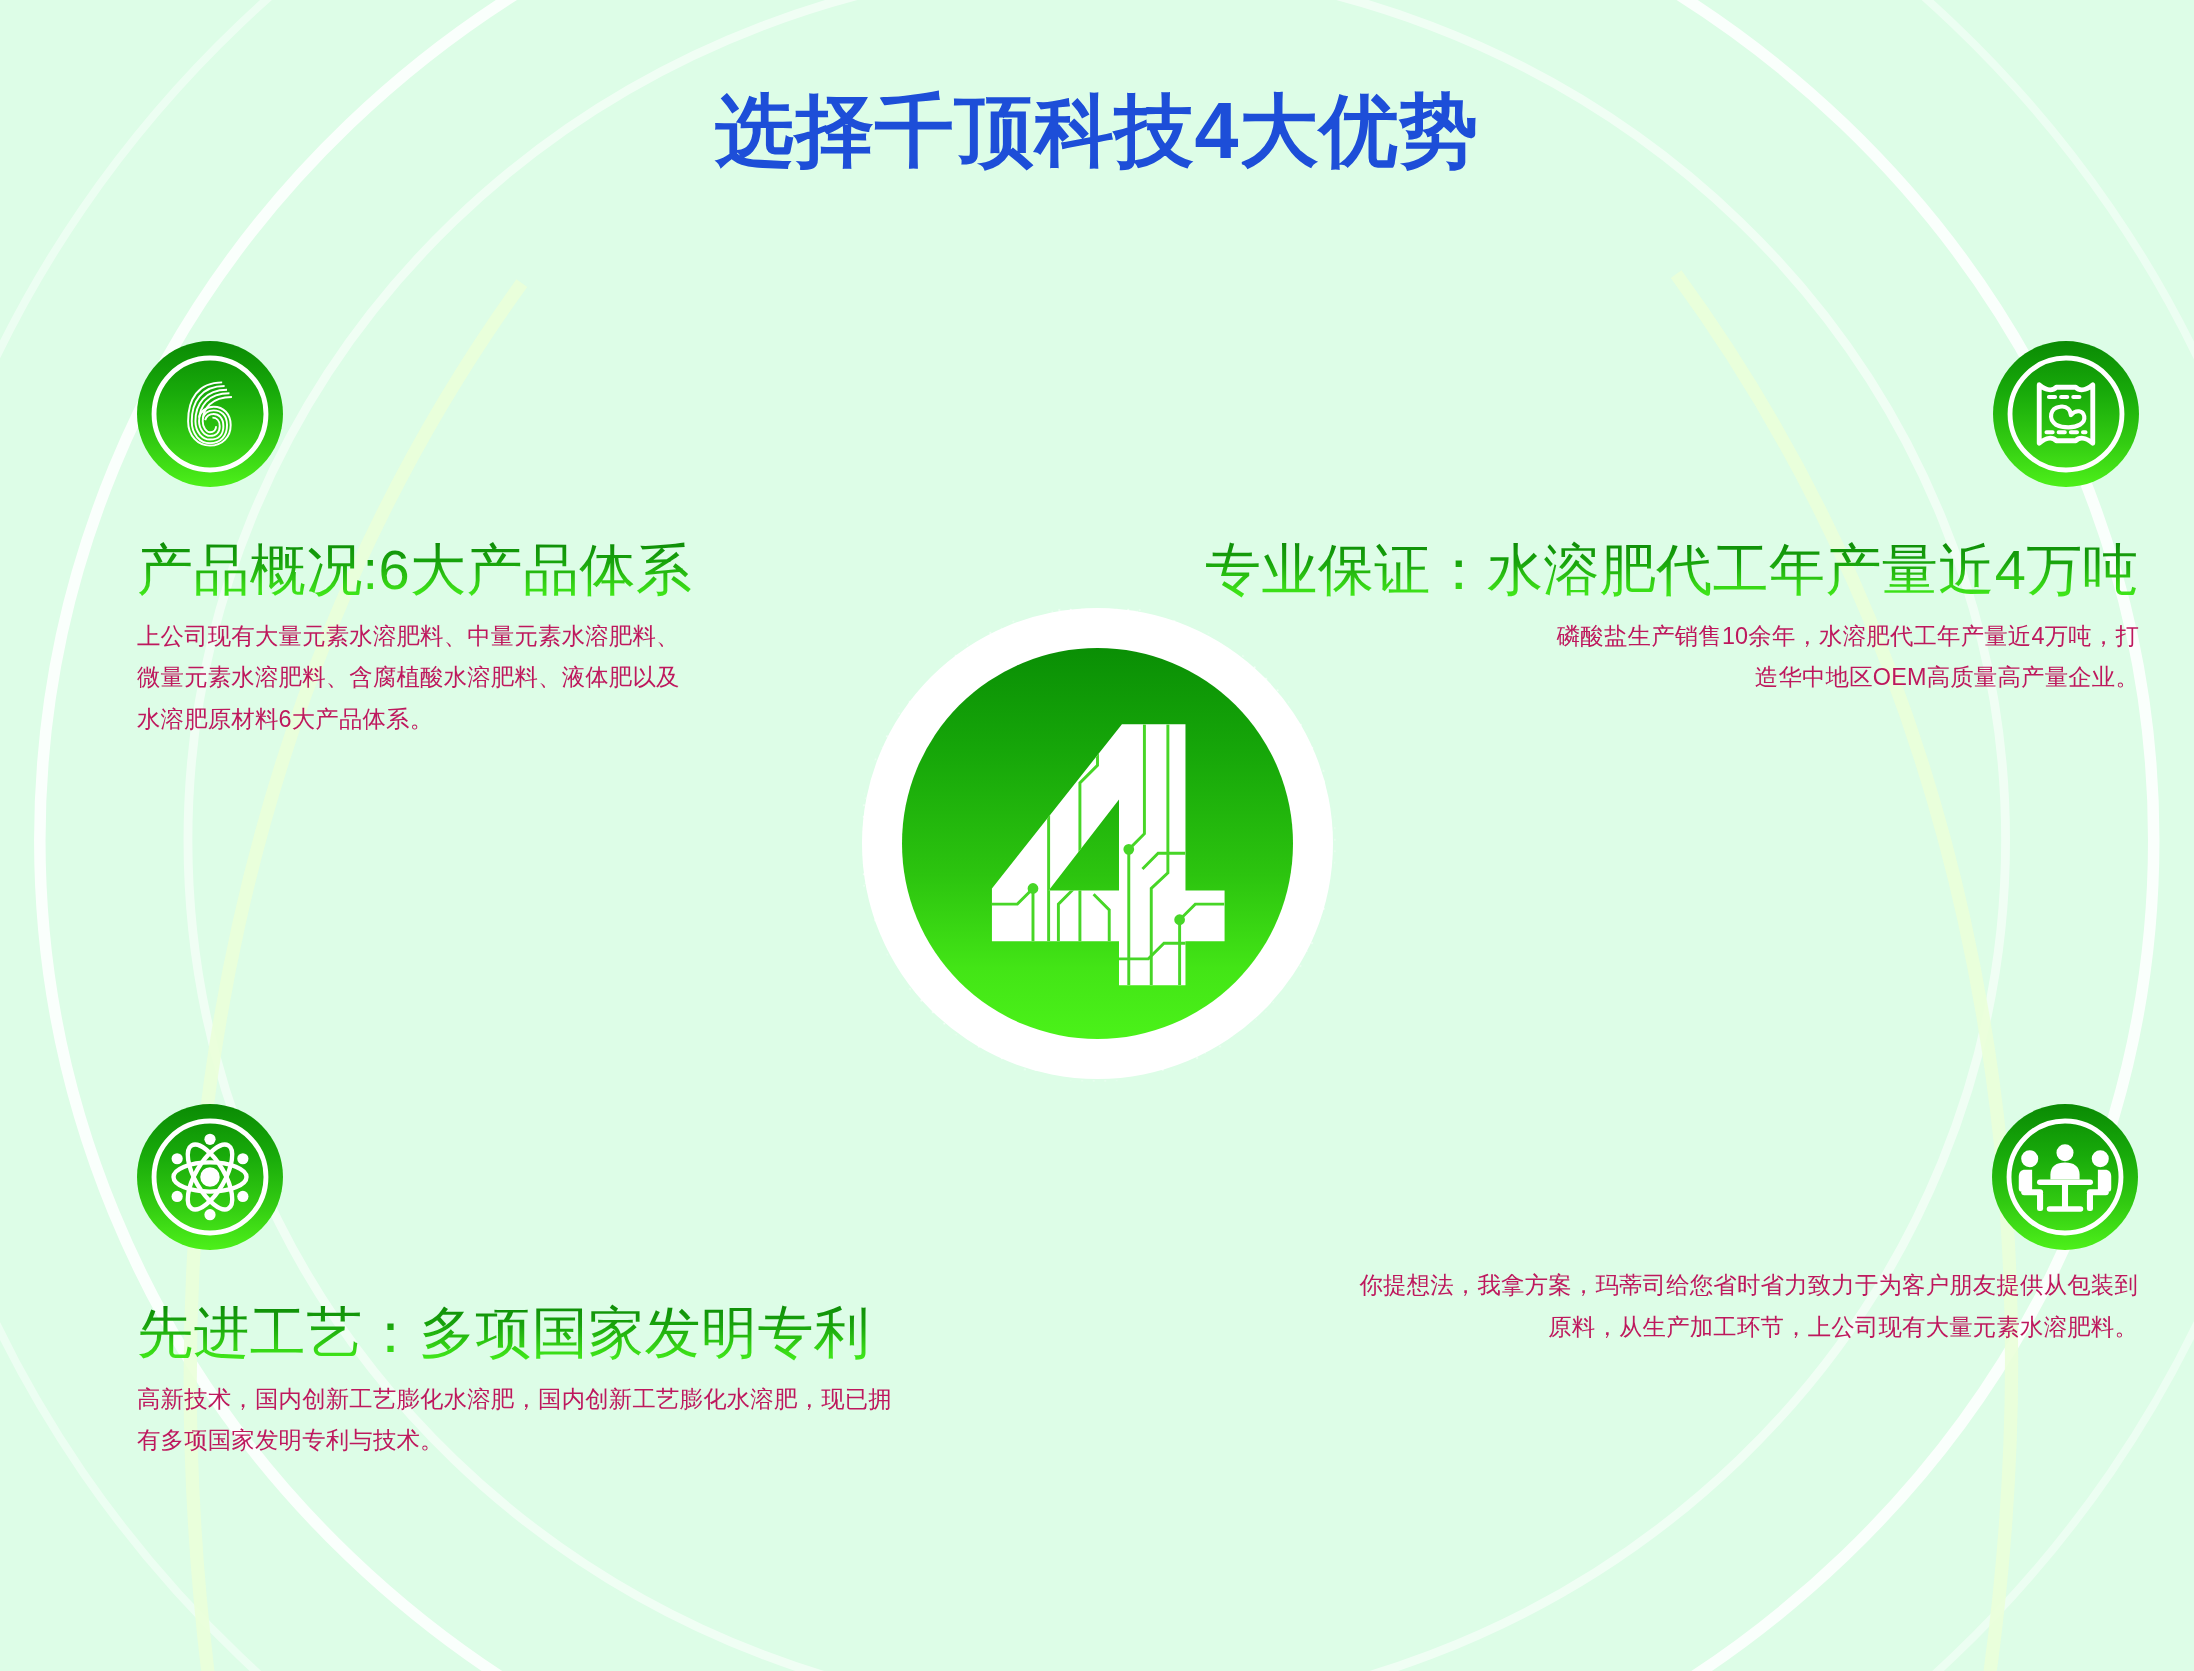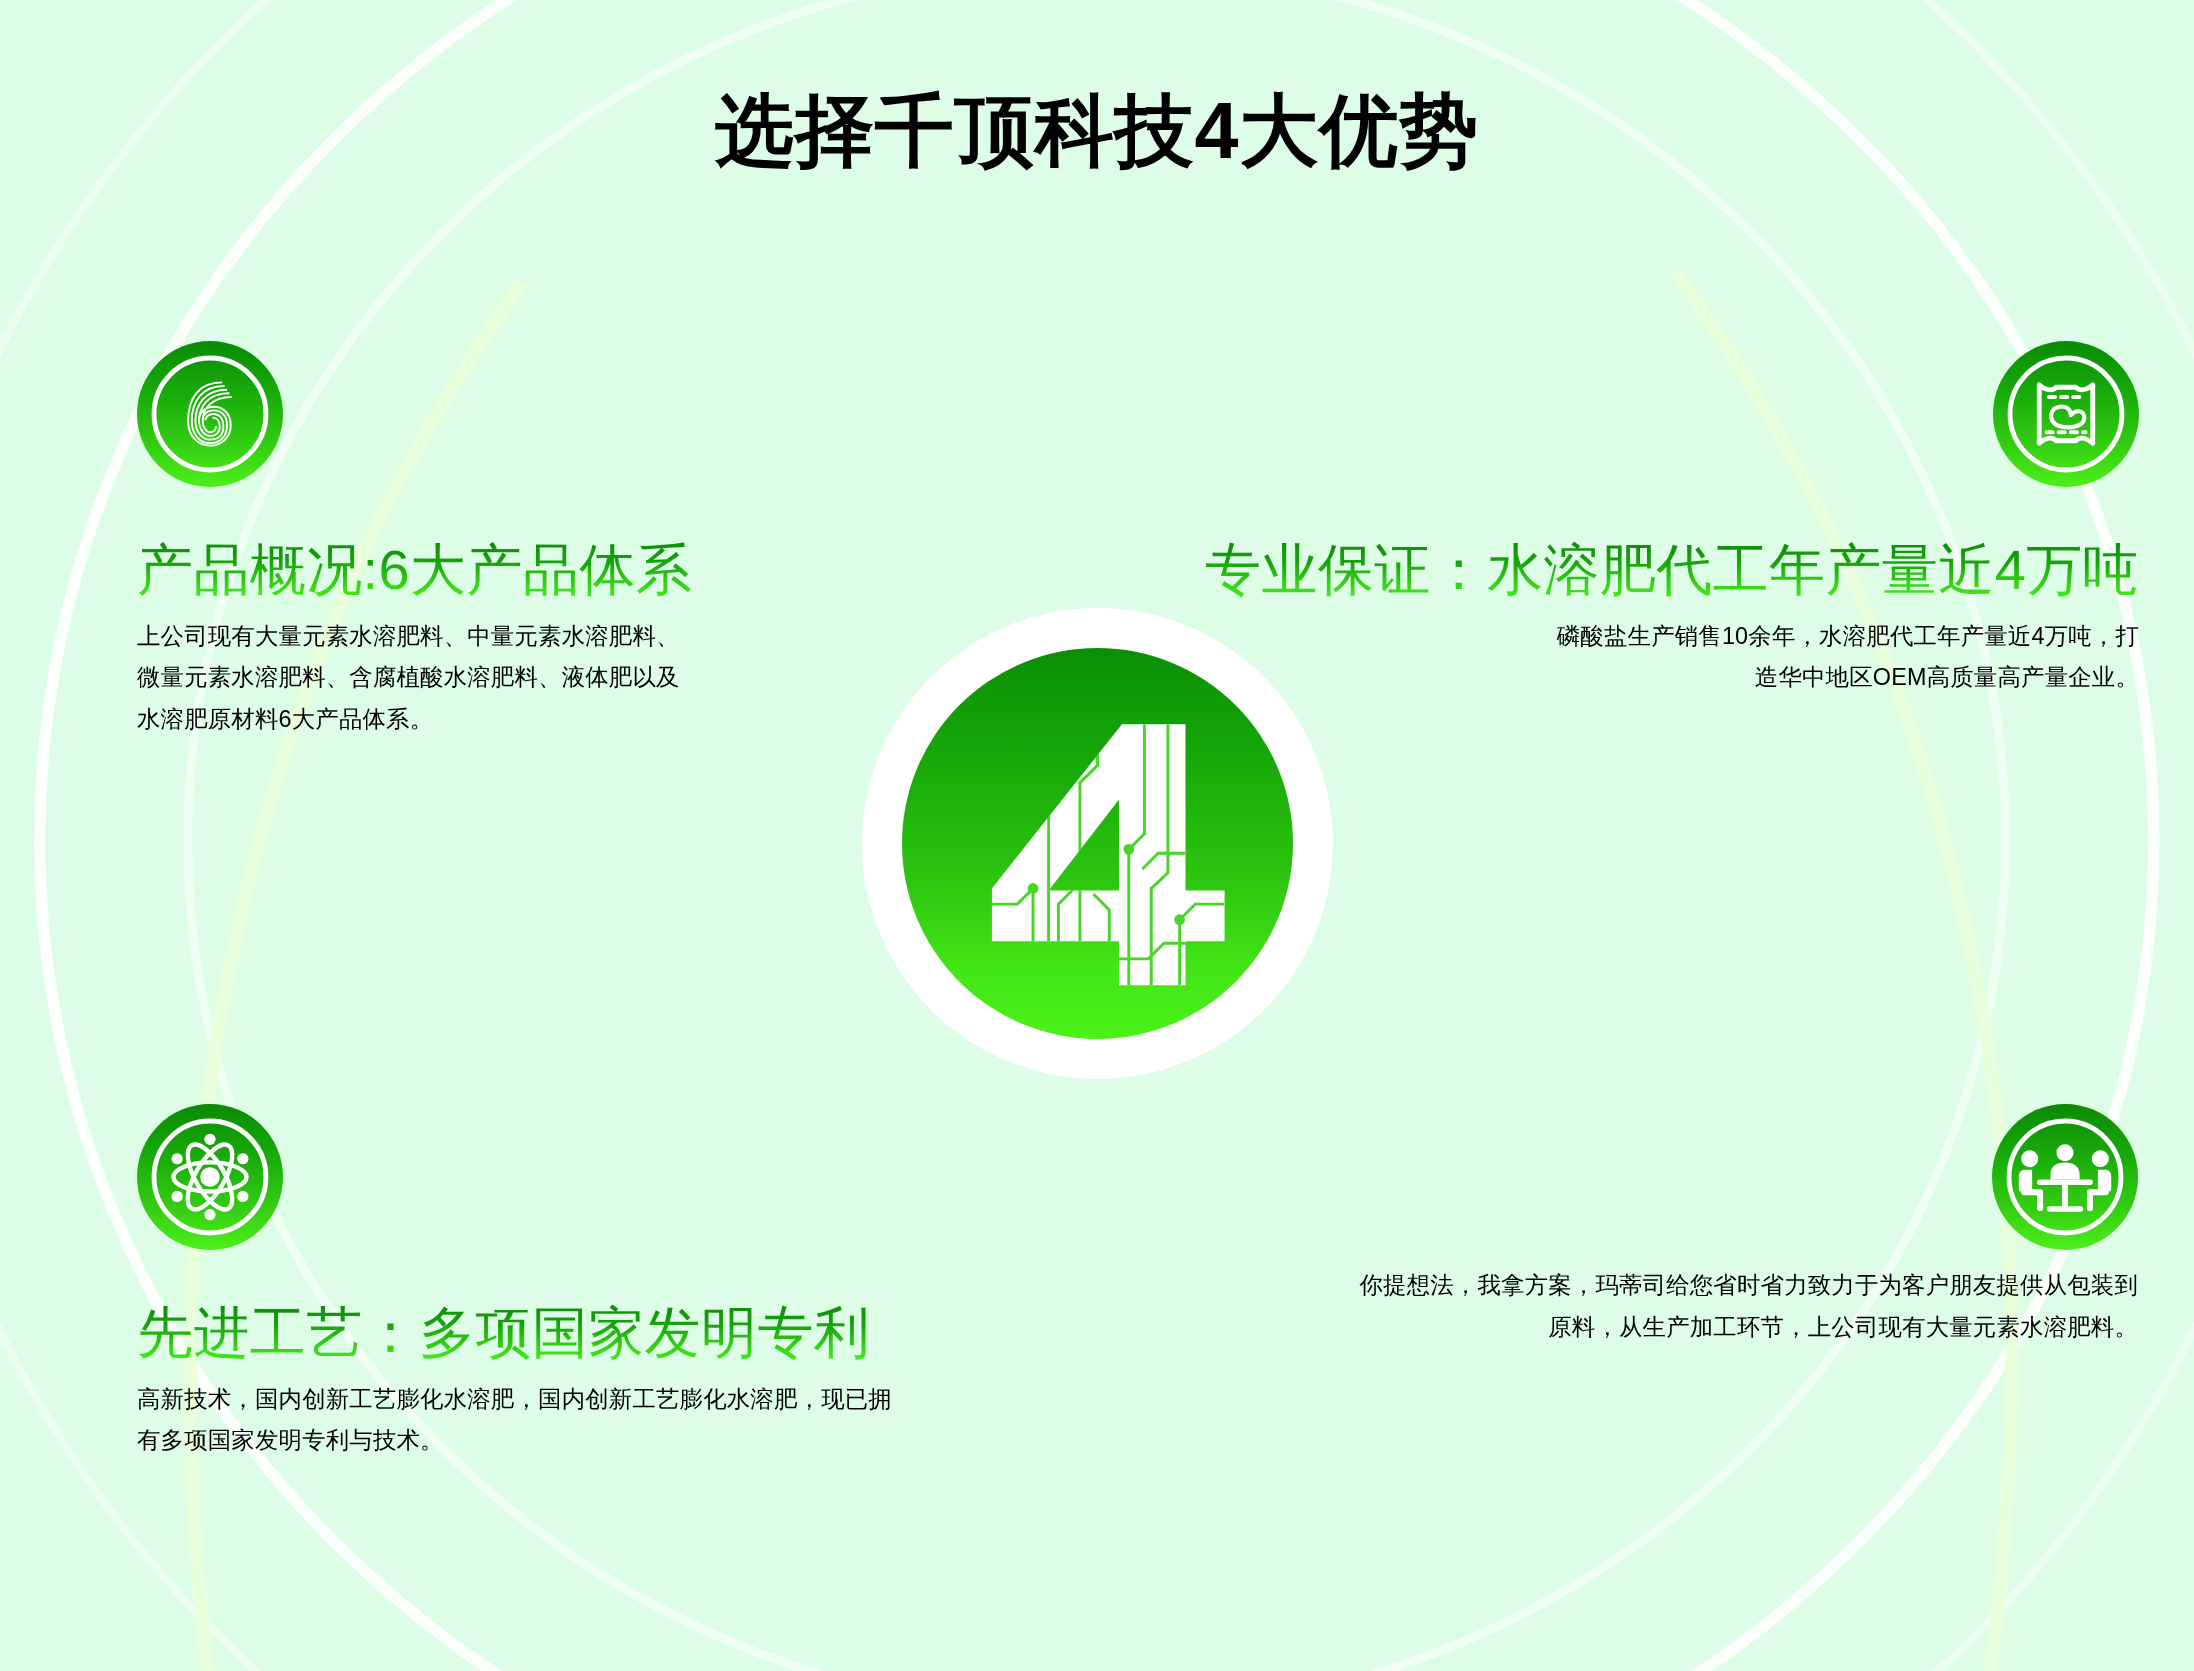--- a/index.html
+++ b/index.html
@@ -13,21 +13,21 @@
 
   
   .bg-layer{position:absolute;inset:0;pointer-events:none;}
 
   
   .title{
     position:absolute;left:0;right:0;top:91px;
     text-align:center;
     font-size:79px;
     font-weight:bold;
-    color:#000000;
+    color:#1d4ed8;
     letter-spacing:0.9px;
     line-height:1;
     white-space:nowrap;
   }
 
   
   .center-wrap{
     position:absolute;
     left:1097px;top:843px;
     transform:translate(-50%,-50%);
@@ -90,21 +90,21 @@
 
   .head{
     font-size:56px;font-weight:normal;line-height:1.1;
     margin-top:52px;white-space:nowrap;
     background:linear-gradient(180deg,#0d8a07 0%,#18a40c 38%,#34d215 72%,#45f11c 100%);
     -webkit-background-clip:text;background-clip:text;
     -webkit-text-fill-color:transparent;color:transparent;
     letter-spacing:0.4px;
   }
   .body{
-    font-size:23.4px;line-height:1.78;color:#000000;
+    font-size:23.4px;line-height:1.78;color:#be185d;
     margin-top:15px;letter-spacing:0.2px;
   }
   .q-tl .body{width:544px;}
   .q-tr .body{width:599px;margin-left:auto;}
   .q-bl .body{width:770px;}
   .q-br .body{width:792px;margin-left:auto;}
 </style>
 </head>
 <body>
 

